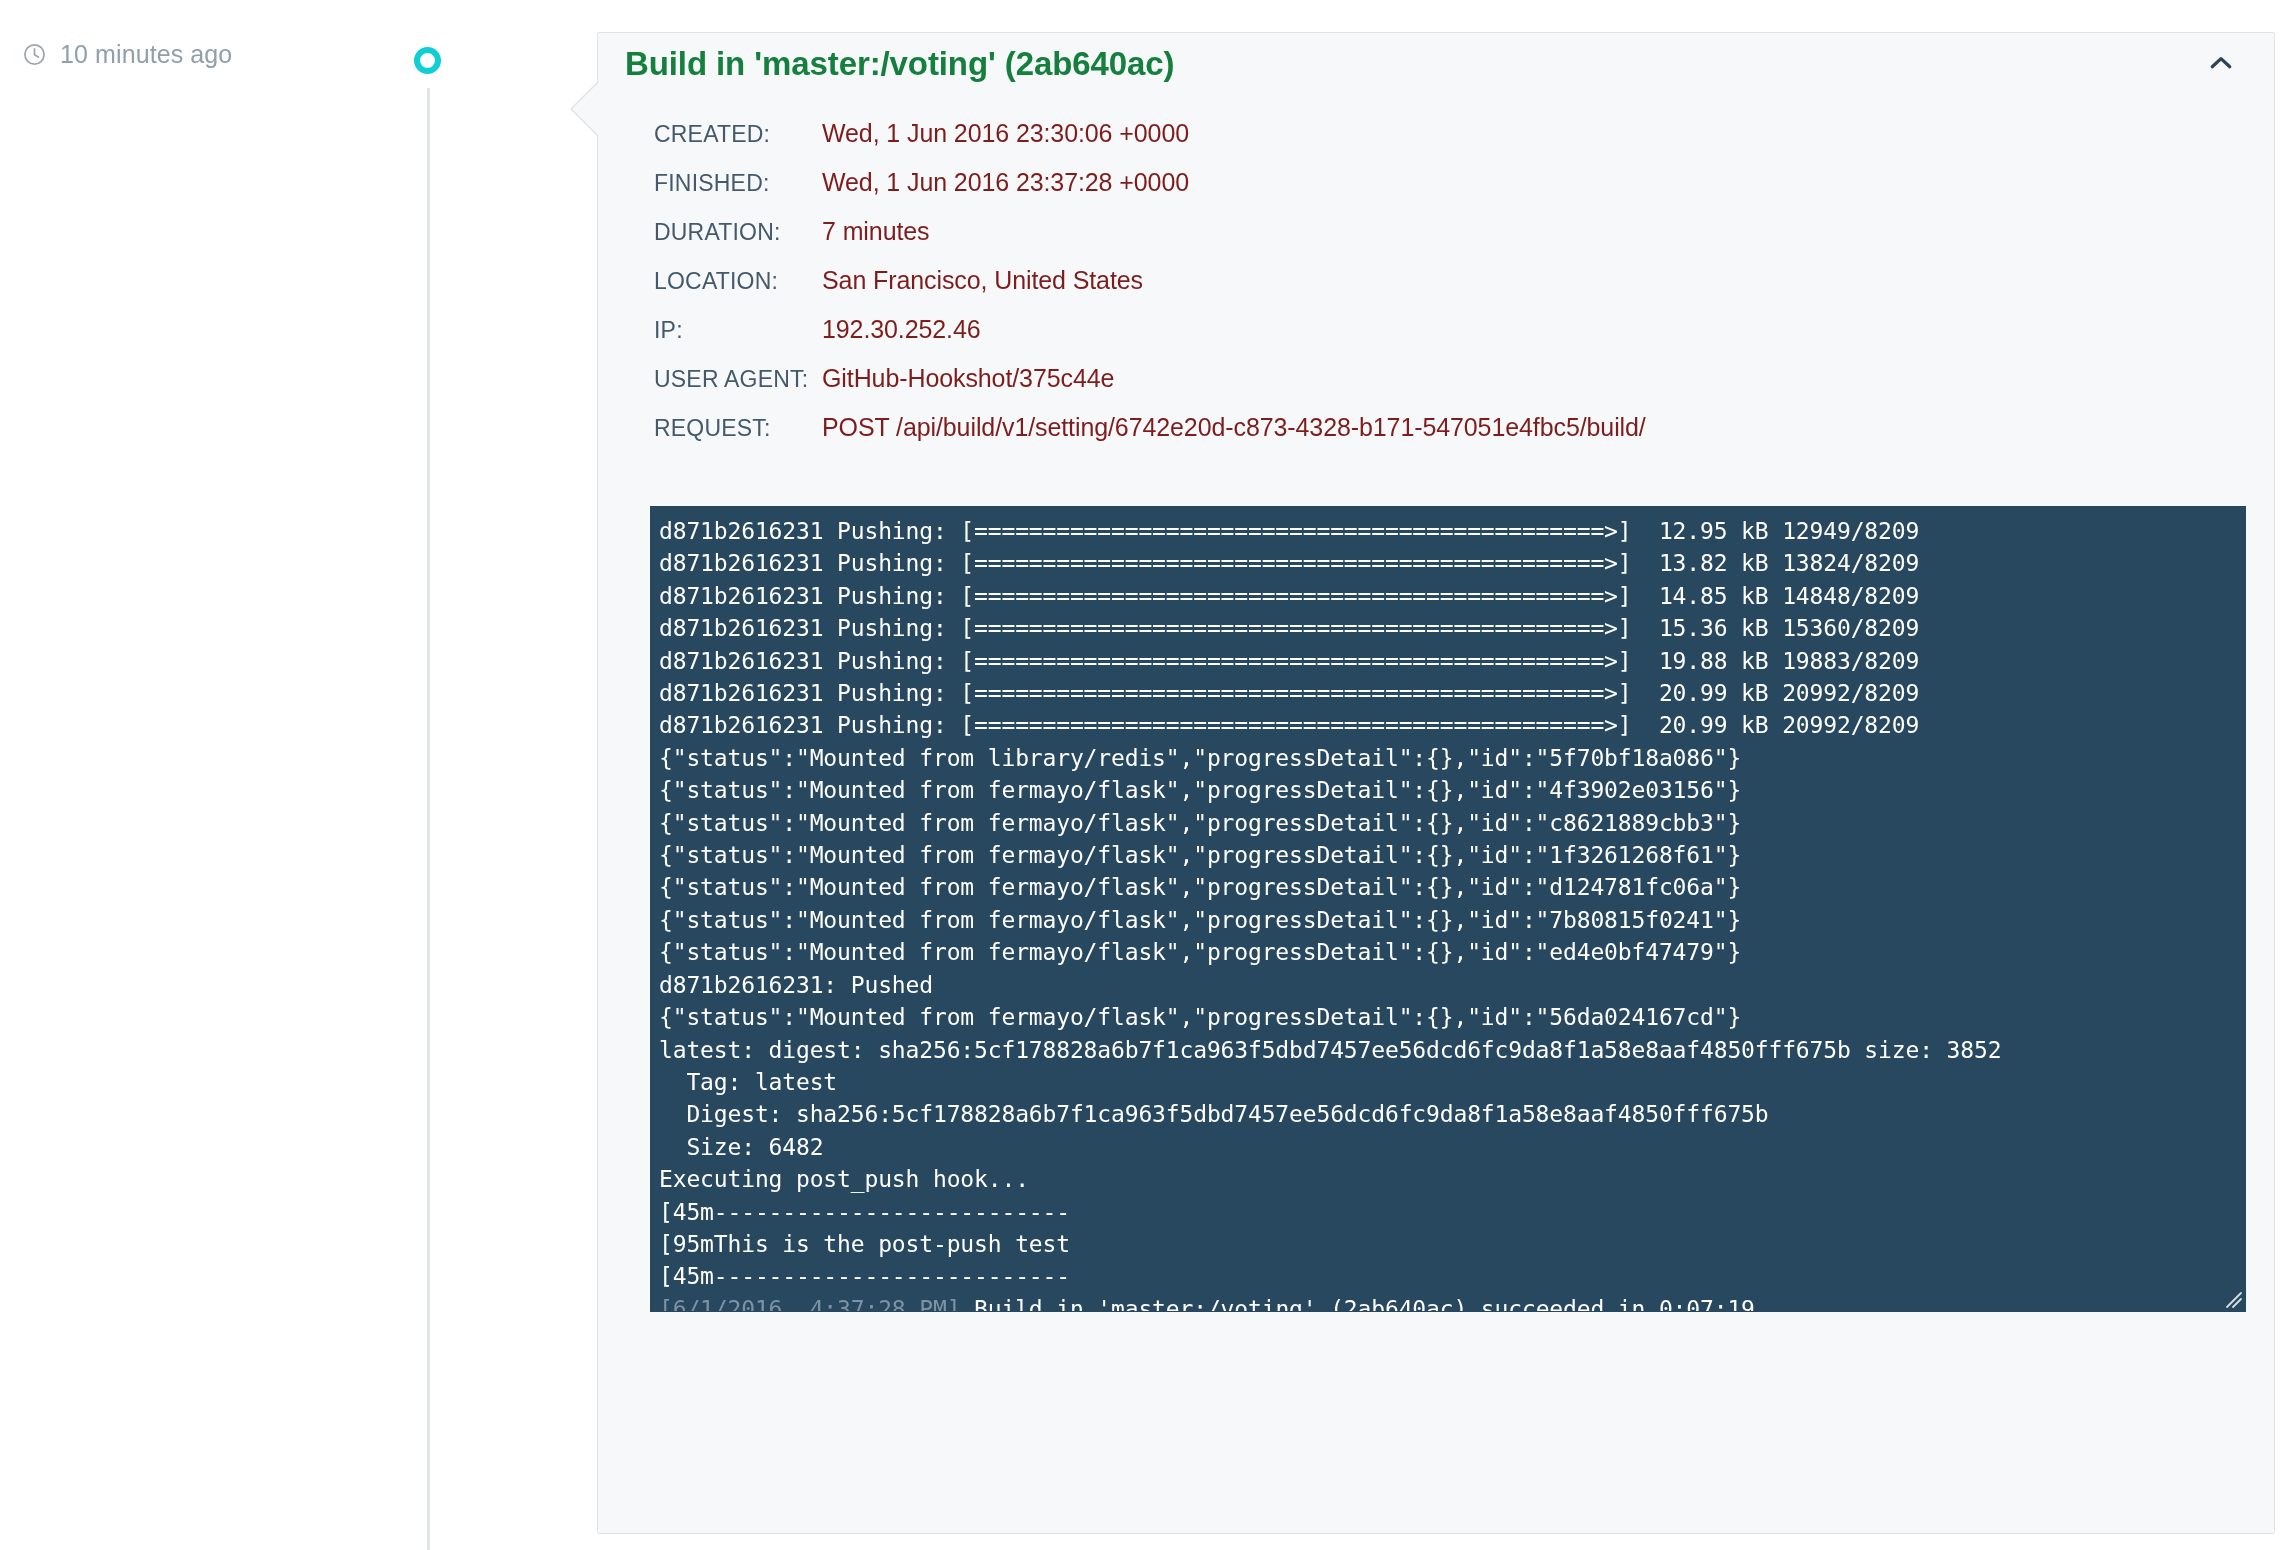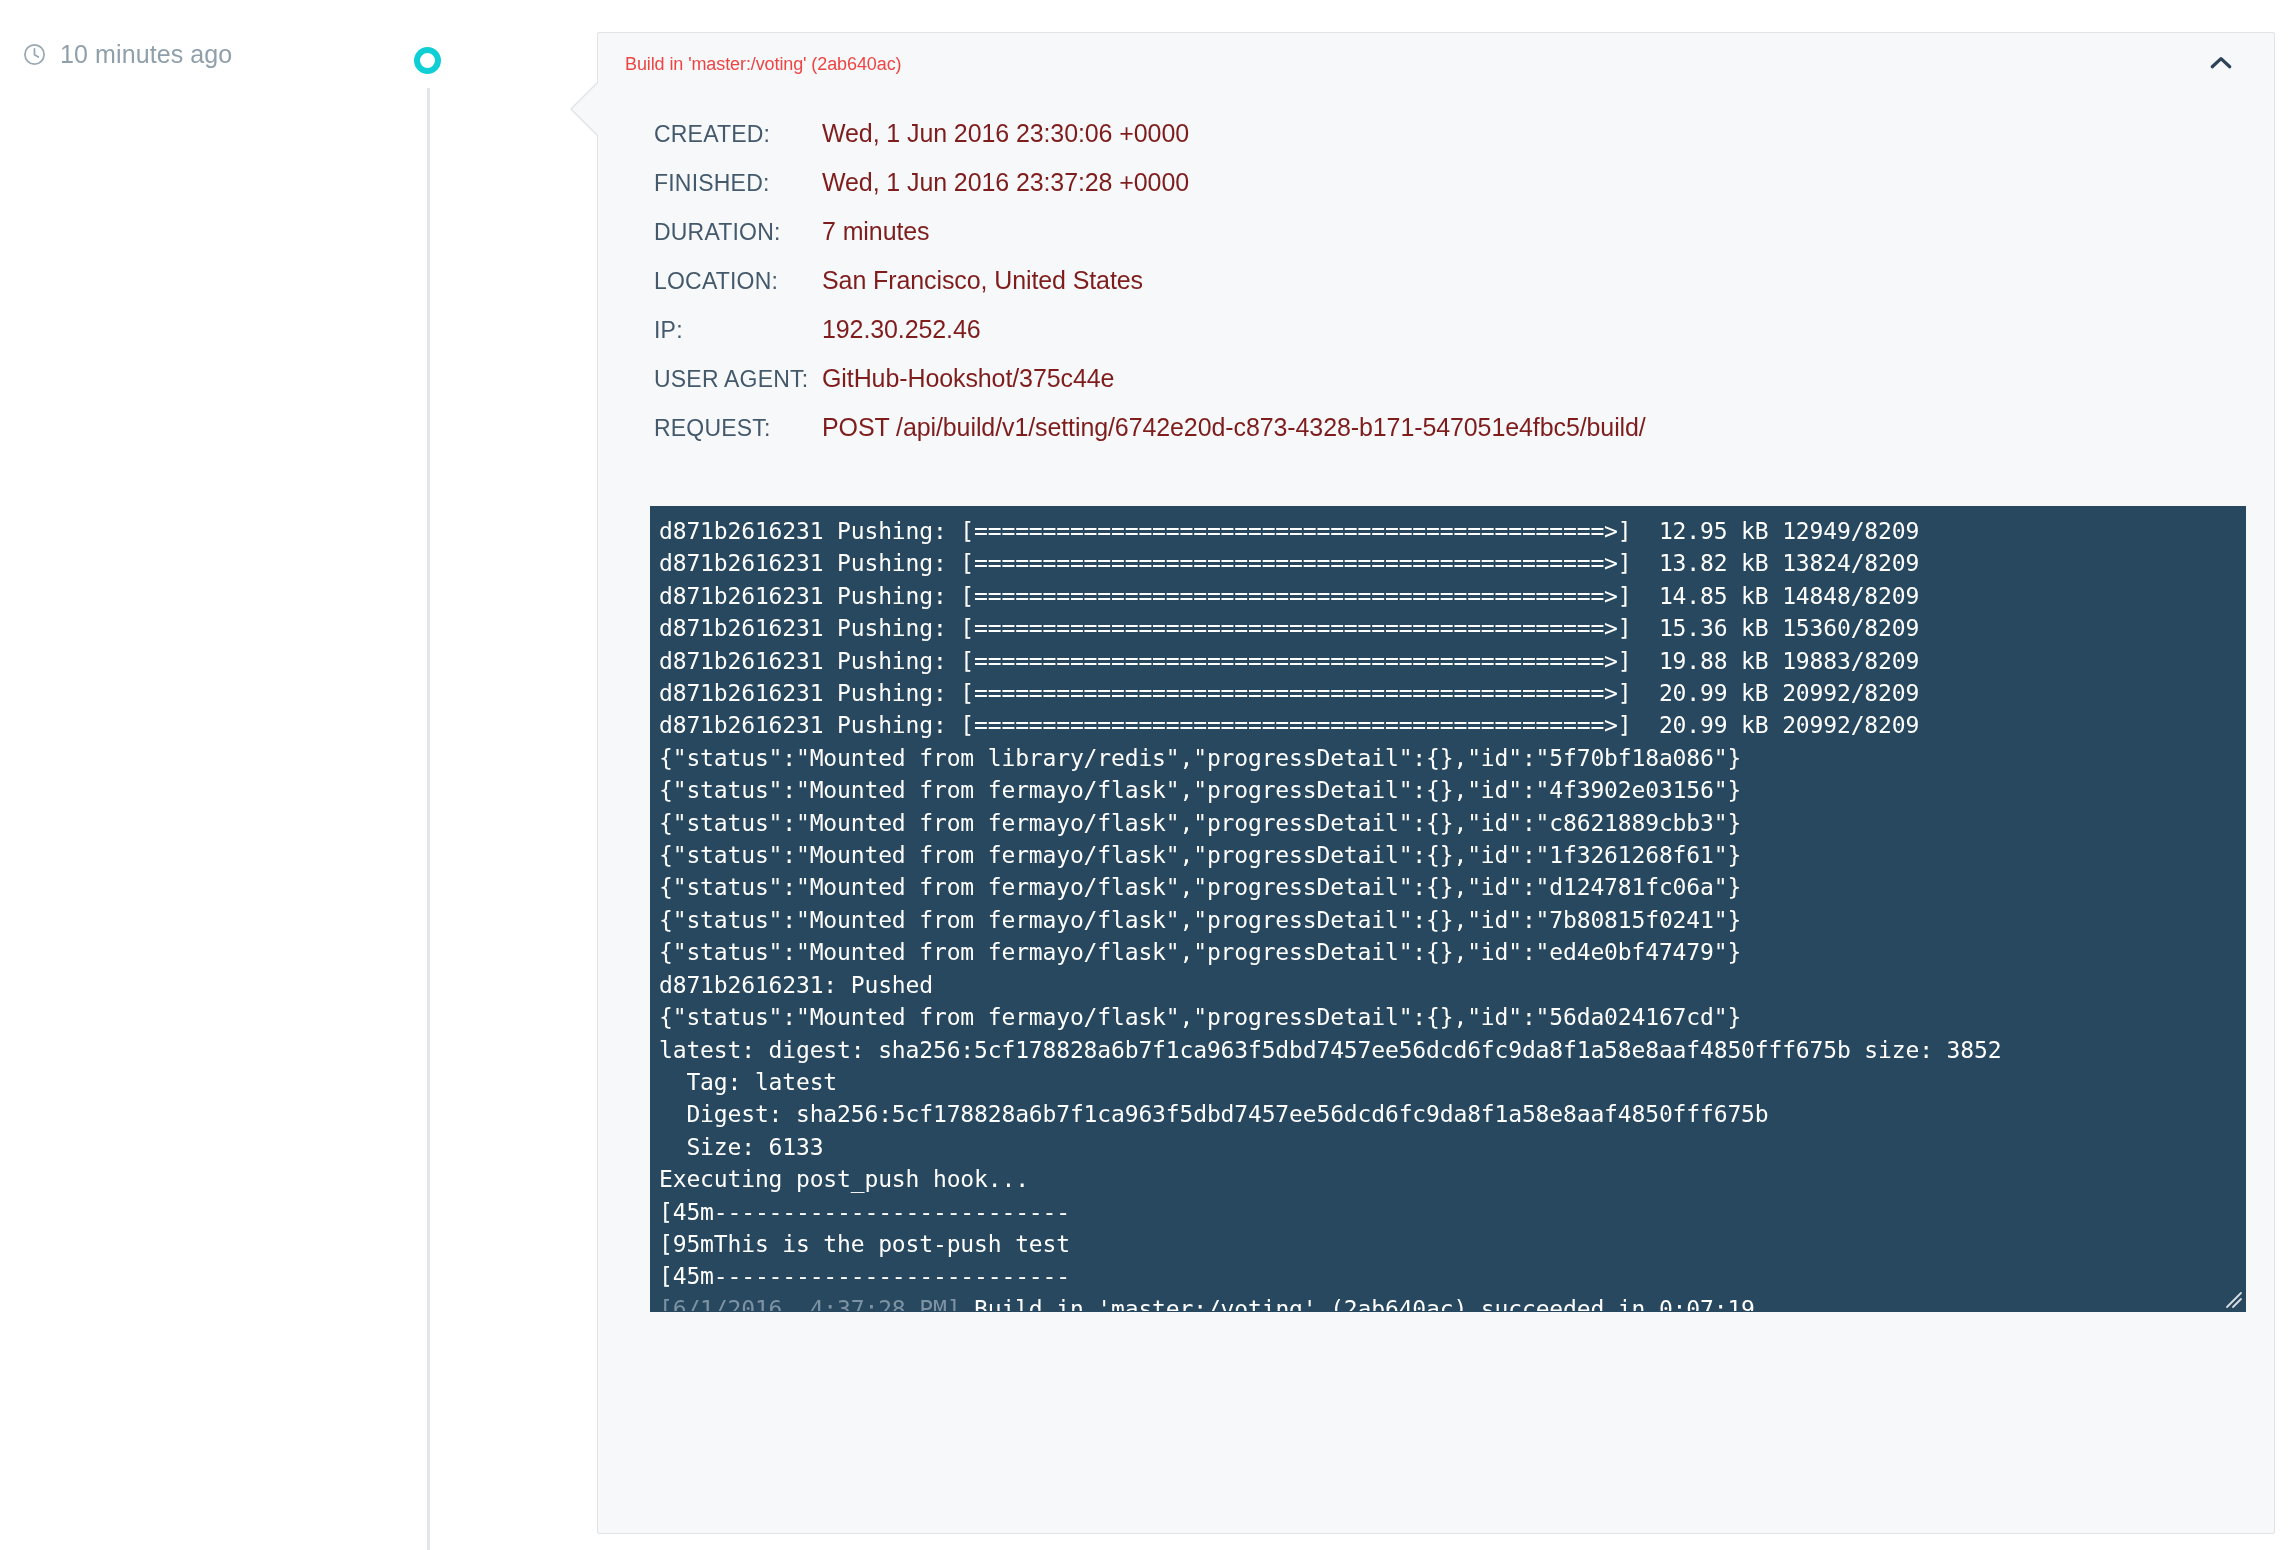--- a/index.html
+++ b/index.html
@@ -95,23 +95,23 @@
 
   .card-header {
     position: relative;
     height: 62px;
     padding: 0 30px 0 27px;
     display: flex;
     align-items: center;
     justify-content: space-between;
   }
   .card-title {
-    color: #ef4444;
-    font-size: 18px;
-    font-weight: normal;
+    color: #15803d;
+    font-size: 33px;
+    font-weight: bold;
     letter-spacing: -.1px;
     white-space: nowrap;
   }
   .collapse-btn {
     width: 46px; height: 46px;
     display: flex;
     align-items: center;
     justify-content: center;
     background: transparent;
     border: none;
@@ -255,21 +255,21 @@
           <div class="term-line">{"status":"Mounted from fermayo/flask","progressDetail":{},"id":"c8621889cbb3"}</div>
           <div class="term-line">{"status":"Mounted from fermayo/flask","progressDetail":{},"id":"1f3261268f61"}</div>
           <div class="term-line">{"status":"Mounted from fermayo/flask","progressDetail":{},"id":"d124781fc06a"}</div>
           <div class="term-line">{"status":"Mounted from fermayo/flask","progressDetail":{},"id":"7b80815f0241"}</div>
           <div class="term-line">{"status":"Mounted from fermayo/flask","progressDetail":{},"id":"ed4e0bf47479"}</div>
           <div class="term-line">d871b2616231: Pushed</div>
           <div class="term-line">{"status":"Mounted from fermayo/flask","progressDetail":{},"id":"56da024167cd"}</div>
           <div class="term-line">latest: digest: sha256:5cf178828a6b7f1ca963f5dbd7457ee56dcd6fc9da8f1a58e8aaf4850fff675b size: 3852</div>
           <div class="term-line">  Tag: latest</div>
           <div class="term-line">  Digest: sha256:5cf178828a6b7f1ca963f5dbd7457ee56dcd6fc9da8f1a58e8aaf4850fff675b</div>
-          <div class="term-line">  Size: 6133</div>
+          <div class="term-line">  Size: 6482</div>
           <div class="term-line">Executing post_push hook...</div>
           <div class="term-line">[45m--------------------------</div>
           <div class="term-line">[95mThis is the post-push test</div>
           <div class="term-line">[45m--------------------------</div>
           <div class="term-line dim-prefix"><span class="dim">[6/1/2016, 4:37:28 PM] </span><span>Build in 'master:/voting' (2ab640ac) succeeded in 0:07:19</span></div>
           <span class="resize-handle">
           <svg width="22" height="22" viewBox="0 0 22 22" fill="none" stroke="#d7dde1" stroke-width="1.8" stroke-linecap="round">
             <line x1="20" y1="6" x2="6" y2="20"></line>
             <line x1="20" y1="12" x2="12" y2="20"></line>
           </svg>

